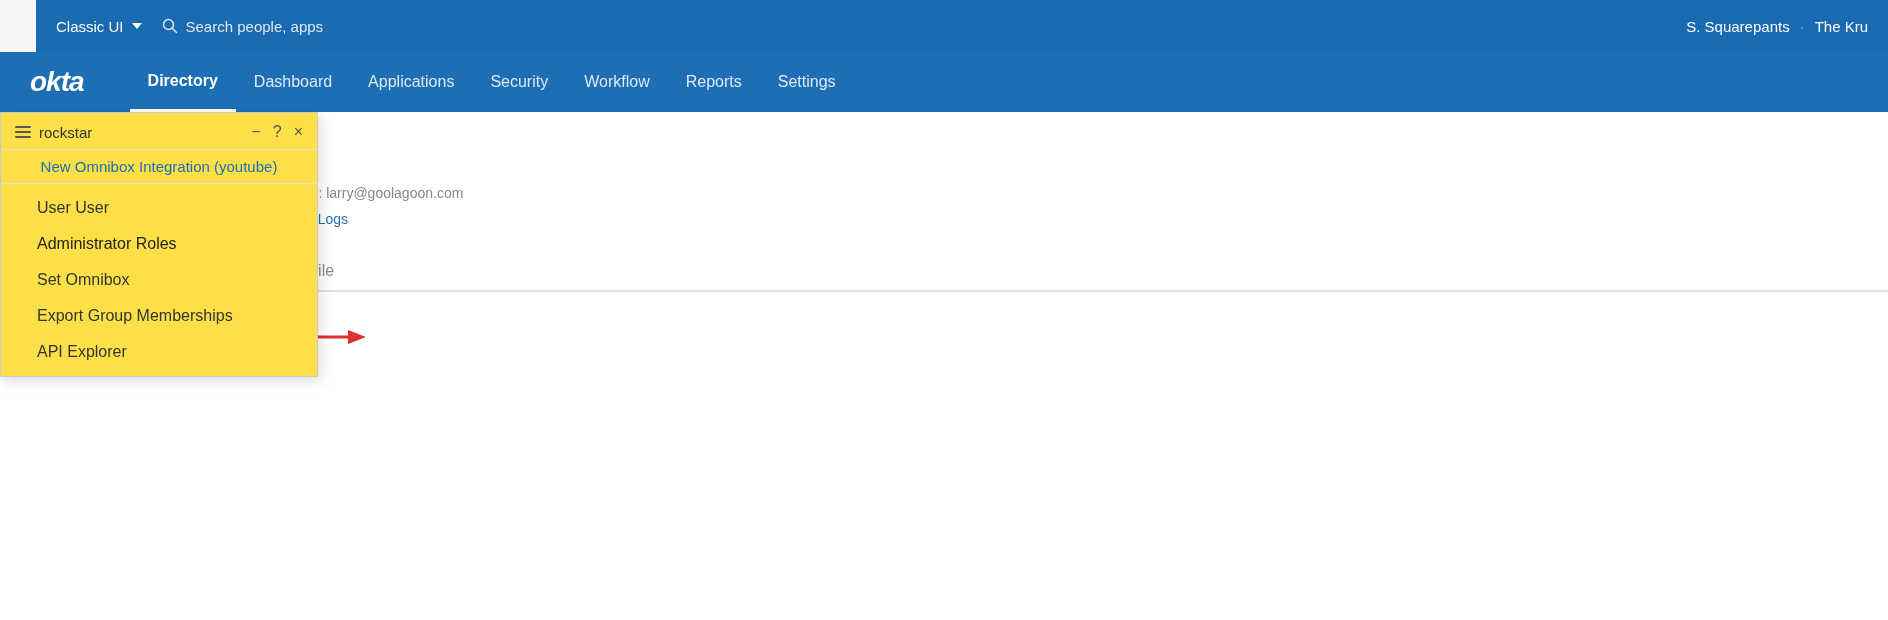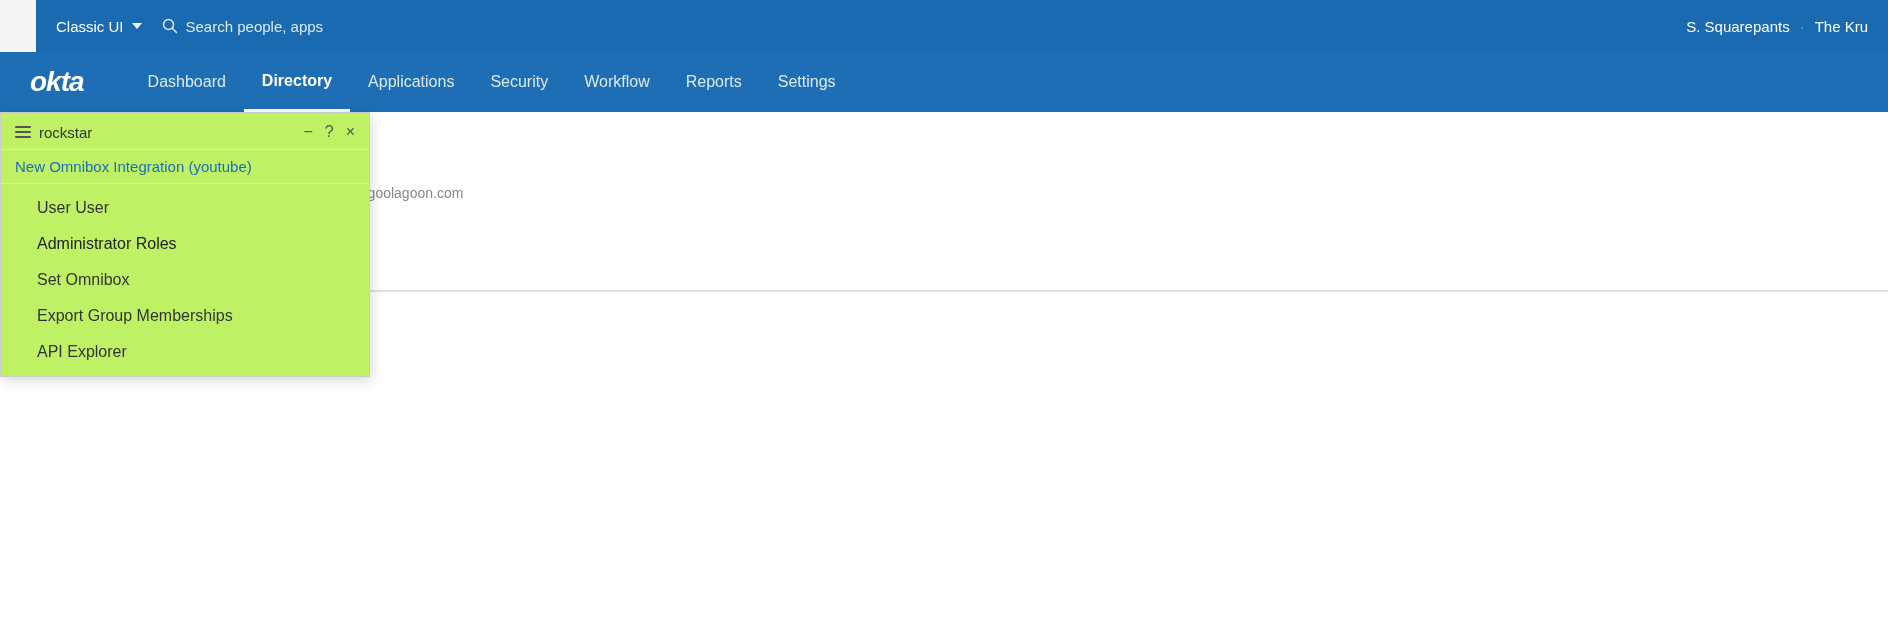--- a/index.html
+++ b/index.html
@@ -180,25 +180,26 @@
       font-size: 22px;
       font-weight: 500;
       color: #333;
     }
 
     
     .dropdown-menu {
       position: absolute;
       top: 0;
       left: 0;
-      width: 370px;
-      background: #bef264;
+      width: 318px;
+      background: #fde047;
       border: 1px solid #ccc;
       box-shadow: 2px 4px 12px rgba(0,0,0,0.15);
       z-index: 1000;
+      text-align: center;
     }
     .dropdown-header {
       display: flex;
       align-items: center;
       justify-content: space-between;
       padding: 10px 14px 8px 14px;
       border-bottom: 1px solid #e0e0e0;
     }
     .dropdown-title-row {
       display: flex;
@@ -289,22 +290,22 @@
     <span class="separator">·</span>
     <span style="cursor:pointer;">The Kru</span>
   </div>
 </div>
 
 <div class="nav-bar">
   <div class="okta-logo">
     <span style="font-style:italic;">okta</span>
   </div>
   <nav class="nav-items">
+    <a class="nav-item active">Directory</a>
     <a class="nav-item">Dashboard</a>
-    <a class="nav-item active">Directory</a>
     <a class="nav-item">Applications</a>
     <a class="nav-item">Security</a>
     <a class="nav-item">Workflow</a>
     <a class="nav-item">Reports</a>
     <a class="nav-item">Settings</a>
   </nav>
 </div>
 
 <div class="content-area">
 

